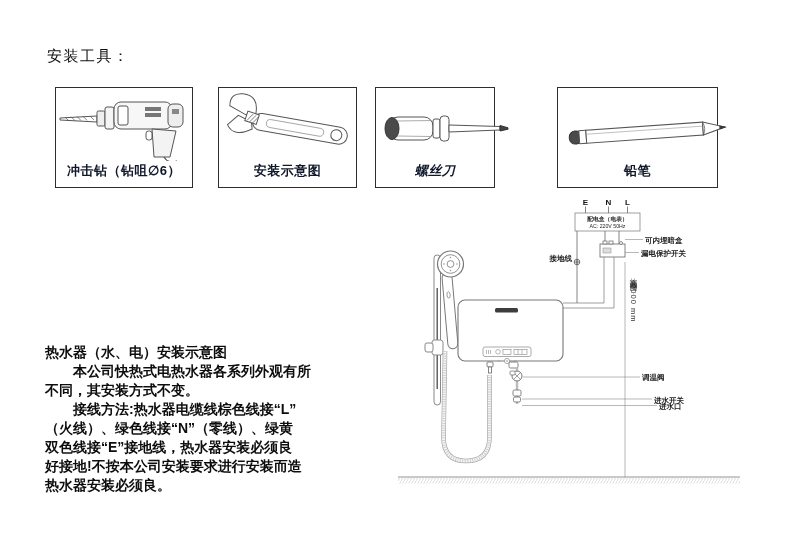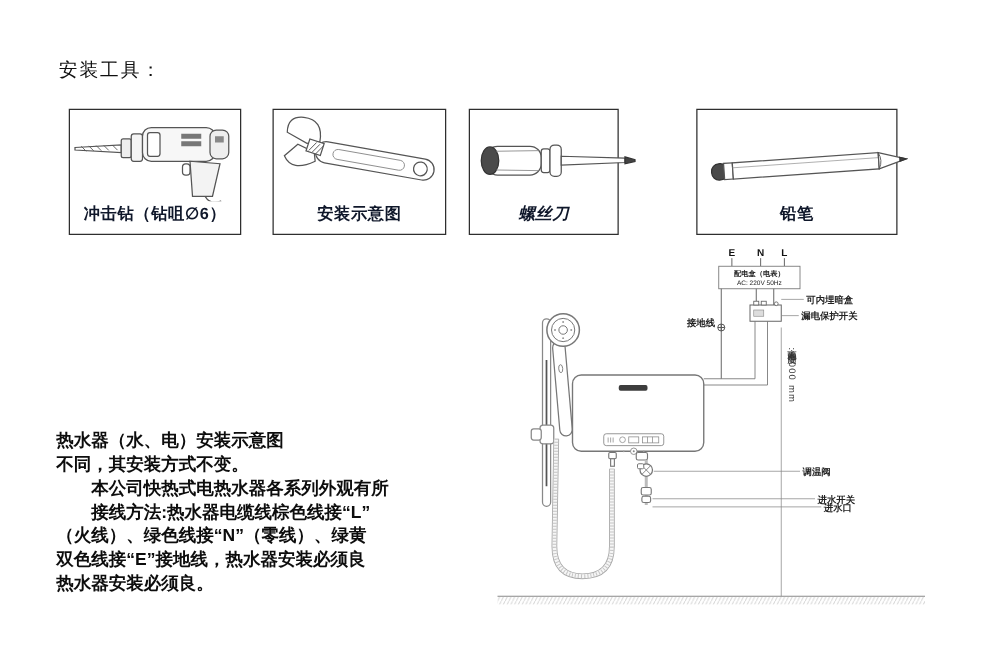--- a/index.html
+++ b/index.html
@@ -102,25 +102,26 @@
         <polygon points="144,35 166,41.5 144,48" fill="#fff"></polygon>
         <path d="M144,35 q3.5,6.5 0,13" fill="none" stroke-width="0.7"></path>
         <polygon points="161,40 166,41.5 161,43" fill="#444" stroke="#333"></polygon>
       </g>
     </svg>
     <div class="tool-label">铅笔</div>
   </div>
 
   <div class="desc">
     <div>热水器（水、电）安装示意图</div>
+    <div>　　本公司快热式电热水器各系列外观有所</div>
     <div>不同，其安装方式不变。</div>
-    <div>　　本公司快热式电热水器各系列外观有所</div>
     <div>　　接线方法:热水器电缆线棕色线接“L”</div>
     <div>（火线）、绿色线接“N”（零线）、绿黄</div>
     <div>双色线接“E”接地线，热水器安装必须良</div>
+    <div>好接地!不按本公司安装要求进行安装而造</div>
     <div>热水器安装必须良。</div>
   </div>
 
   <svg class="diagram" width="350" height="300" viewBox="0 0 350 300">
     <defs>
       <pattern id="gh" width="3" height="6" patternUnits="userSpaceOnUse">
         <line x1="3" y1="0" x2="0" y2="6" stroke="#b5b5b5" stroke-width="0.5"></line>
       </pattern>
     </defs>
 

